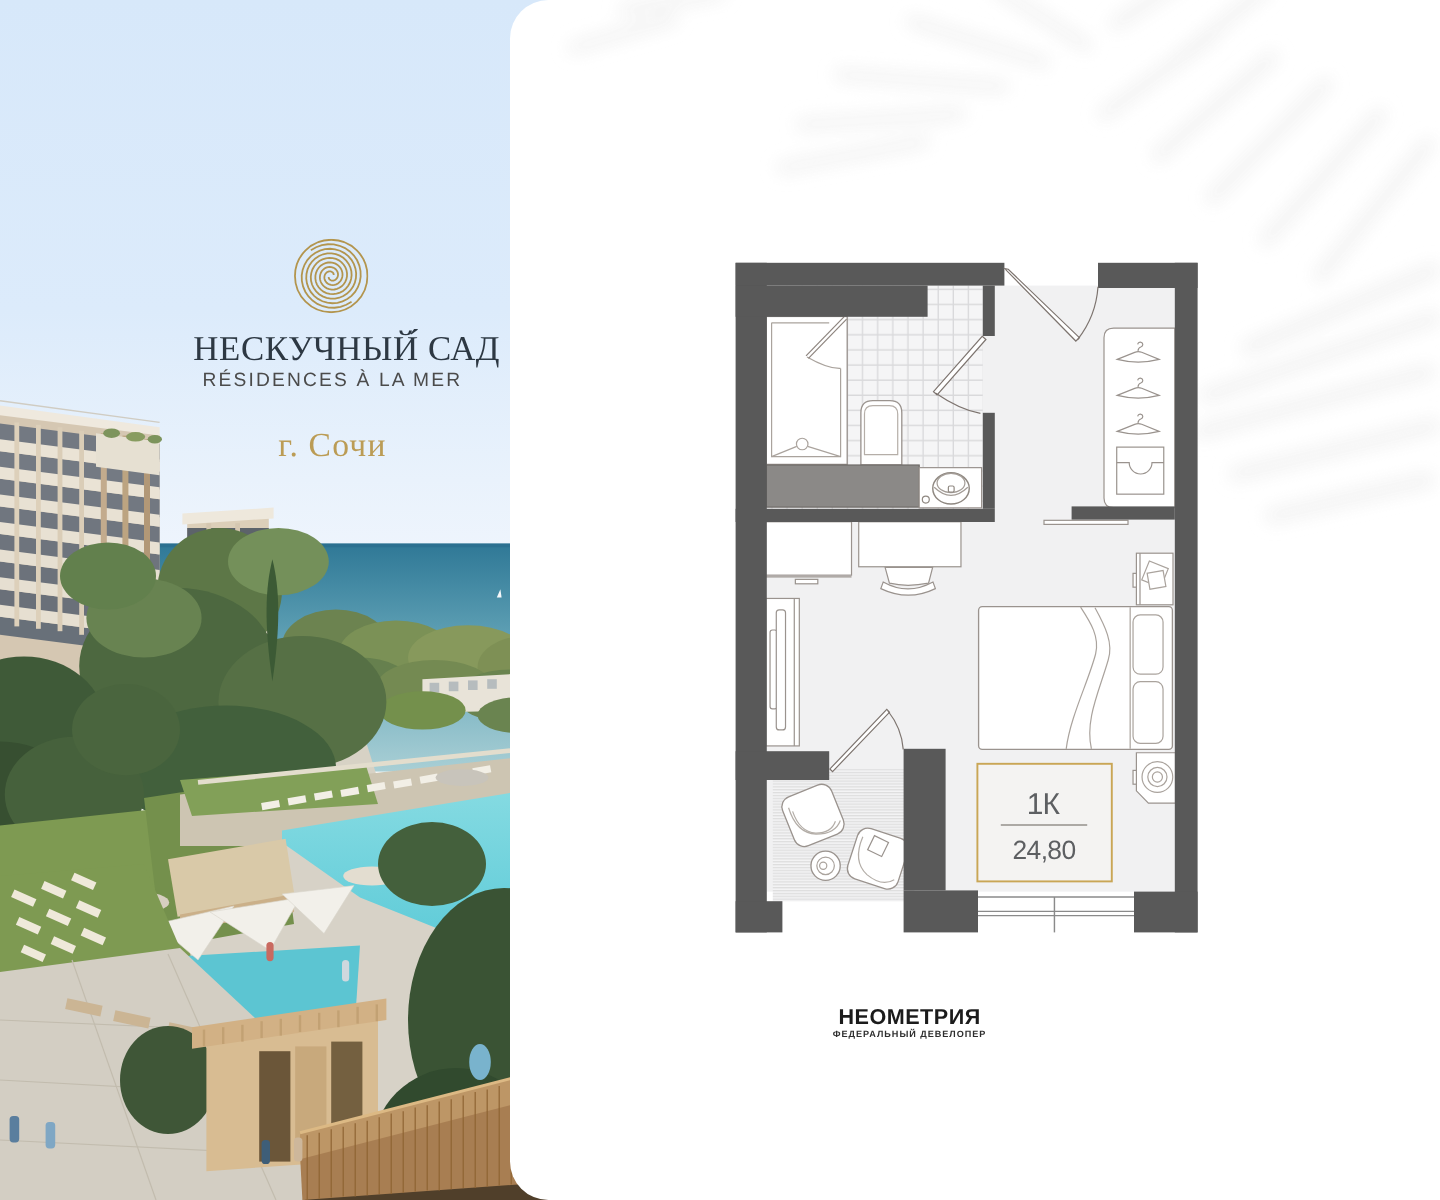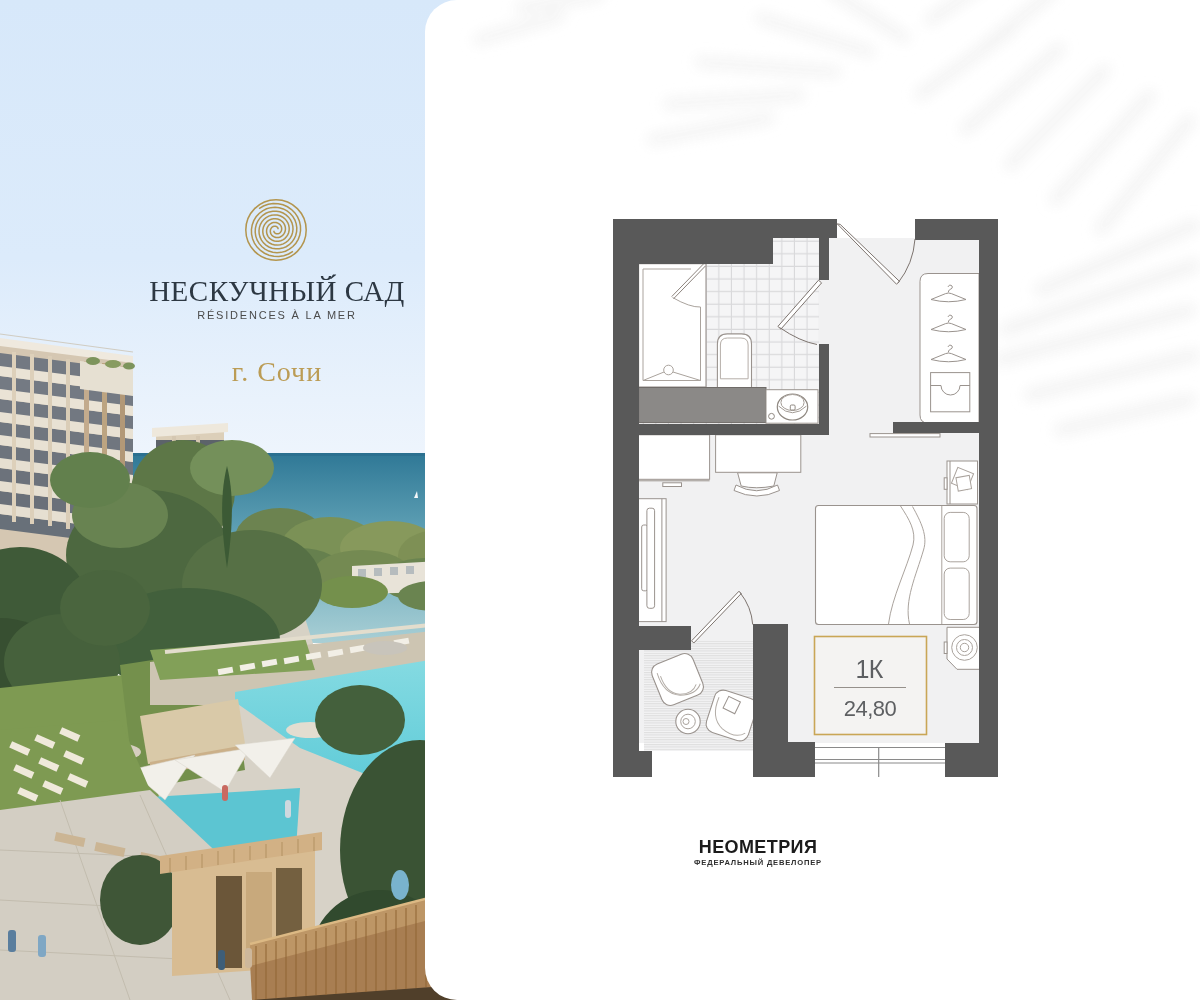--- a/index.html
+++ b/index.html
@@ -273,22 +273,22 @@
 <div class="abs" style="left:0;top:0;width:425px;">
   <div class="abs" style="left:245px;top:199px;width:62px;height:62px;">
     <svg width="62" height="62" viewBox="0 0 62 62">
       <g fill="none" stroke="#b3954e" stroke-width="1.5">
   <circle cx="31" cy="31" r="30.2"></circle>
   <path d="M47.97,52.38 L43.56,54.98 L38.77,56.69 L33.80,57.47 L28.81,57.30 L23.98,56.20 L19.48,54.23 L15.47,51.48 L12.08,48.06 L9.41,44.09 L7.56,39.73 L6.56,35.15 L6.44,30.50 L7.20,25.95 L8.77,21.67 L11.10,17.80 L14.09,14.46 L17.62,11.78 L21.55,9.82 L25.74,8.65 L30.03,8.28 L34.27,8.73 L38.31,9.95 L42.01,11.90 L45.25,14.47 L47.92,17.58 L49.93,21.09 L51.23,24.88 L51.80,28.80 L51.61,32.72 L50.70,36.49 L49.12,39.98 L46.94,43.08 L44.24,45.68 L41.13,47.71 L37.74,49.10 L34.19,49.82 L30.62,49.85 L27.14,49.22 L23.88,47.97 L20.95,46.14 L18.45,43.83 L16.46,41.12 L15.03,38.12 L14.20,34.95 L13.98,31.72 L14.38,28.56 L15.34,25.56 L16.84,22.83 L18.79,20.47 L21.12,18.55 L23.74,17.12 L26.53,16.23 L29.40,15.88 L32.24,16.07 L34.96,16.79 L37.45,17.99 L39.64,19.61 L41.45,21.58 L42.83,23.82 L43.75,26.25 L44.19,28.76 L44.15,31.27 L43.64,33.68 L42.71,35.91 L41.39,37.89 L39.75,39.56 L37.86,40.86 L35.80,41.76 L33.65,42.25 L31.48,42.32 L29.39,41.98 L27.43,41.27 L25.68,40.22 L24.20,38.89 L23.02,37.33 L22.18,35.62 L21.69,33.82 L21.55,32.00 L21.76,30.23 L22.29,28.57 L23.10,27.08 L24.16,25.81 L25.40,24.79 L26.78,24.05 L28.24,23.59 L29.72,23.43 L31.15,23.55 L32.50,23.94 L33.71,24.55 L34.74,25.36 L35.57,26.33 L36.18,27.40 L36.55,28.52 L36.70,29.66 L36.62,30.76 L36.34,31.78 L35.88,32.70 L35.28,33.47 L34.57,34.08 L33.79,34.51 L32.97,34.77 L32.17,34.85 L31.40,34.78 L30.70,34.56 L30.10,34.22 L29.62,33.79 L29.26,33.30 L29.03,32.78 L28.92,32.26 L28.94,31.77"></path>
   <path d="M14.03,9.62 L18.44,7.02 L23.23,5.31 L28.20,4.53 L33.19,4.70 L38.02,5.80 L42.52,7.77 L46.53,10.52 L49.92,13.94 L52.59,17.91 L54.44,22.27 L55.44,26.85 L55.56,31.50 L54.80,36.05 L53.23,40.33 L50.90,44.20 L47.91,47.54 L44.38,50.22 L40.45,52.18 L36.26,53.35 L31.97,53.72 L27.73,53.27 L23.69,52.05 L19.99,50.10 L16.75,47.53 L14.08,44.42 L12.07,40.91 L10.77,37.12 L10.20,33.20 L10.39,29.28 L11.30,25.51 L12.88,22.02 L15.06,18.92 L17.76,16.32 L20.87,14.29 L24.26,12.90 L27.81,12.18 L31.38,12.15 L34.86,12.78 L38.12,14.03 L41.05,15.86 L43.55,18.17 L45.54,20.88 L46.97,23.88 L47.80,27.05 L48.02,30.28 L47.62,33.44 L46.66,36.44 L45.16,39.17 L43.21,41.53 L40.88,43.45 L38.26,44.88 L35.47,45.77 L32.60,46.12 L29.76,45.93 L27.04,45.21 L24.55,44.01 L22.36,42.39 L20.55,40.42 L19.17,38.18 L18.25,35.75 L17.81,33.24 L17.85,30.73 L18.36,28.32 L19.29,26.09 L20.61,24.11 L22.25,22.44 L24.14,21.14 L26.20,20.24 L28.35,19.75 L30.52,19.68 L32.61,20.02 L34.57,20.73 L36.32,21.78 L37.80,23.11 L38.98,24.67 L39.82,26.38 L40.31,28.18 L40.45,30.00 L40.24,31.77 L39.71,33.43 L38.90,34.92 L37.84,36.19 L36.60,37.21 L35.22,37.95 L33.76,38.41 L32.28,38.57 L30.85,38.45 L29.50,38.06 L28.29,37.45 L27.26,36.64 L26.43,35.67 L25.82,34.60 L25.45,33.48 L25.30,32.34 L25.38,31.24 L25.66,30.22 L26.12,29.30 L26.72,28.53 L27.43,27.92 L28.21,27.49 L29.03,27.23 L29.83,27.15 L30.60,27.22 L31.30,27.44 L31.90,27.78 L32.38,28.21 L32.74,28.70 L32.97,29.22 L33.08,29.74 L33.06,30.23"></path>
 </g>
     </svg>
   </div>
-  <div class="abs" style="left:0;top:275px;width:554px;text-align:center;font-family:'Liberation Serif',serif;font-size:29px;letter-spacing:0.5px;color:#2d3843;">НЕСКУЧНЫЙ́ САД</div>
-  <div class="abs" style="left:0;top:309px;width:554px;text-align:center;font-family:'Liberation Sans',sans-serif;font-size:11px;letter-spacing:1.8px;color:#4b4b4b;">RÉSIDENCES À LA MER</div>
+  <div class="abs" style="left:0;top:275px;width:554px;text-align:center;font-family:'Liberation Serif',serif;font-size:29px;letter-spacing:0.5px;color:#2d3843;padding-left:12px;">НЕСКУЧНЫЙ́ САД</div>
+  <div class="abs" style="left:0;top:309px;width:554px;text-align:center;font-family:'Liberation Sans',sans-serif;font-size:16px;letter-spacing:1.8px;color:#4b4b4b;">RÉSIDENCES À LA MER</div>
   <div class="abs" style="left:0;top:356px;width:554px;text-align:center;font-family:'Liberation Serif',serif;font-size:28px;letter-spacing:1px;color:#bb9c55;">г. Сочи</div>
 </div>
 
 <svg class="abs" style="left:425px;top:0;" width="775" height="1000" viewBox="425 0 775 1000">
   <defs>
     <filter id="blurw" x="-30%" y="-30%" width="160%" height="160%">
       <feGaussianBlur stdDeviation="7"></feGaussianBlur>
     </filter>
     <pattern id="tile" width="12.6" height="12.6" patternUnits="userSpaceOnUse" x="1.2" y="2.4">
       <rect width="12.6" height="12.6" fill="#f5f5f6"></rect>

